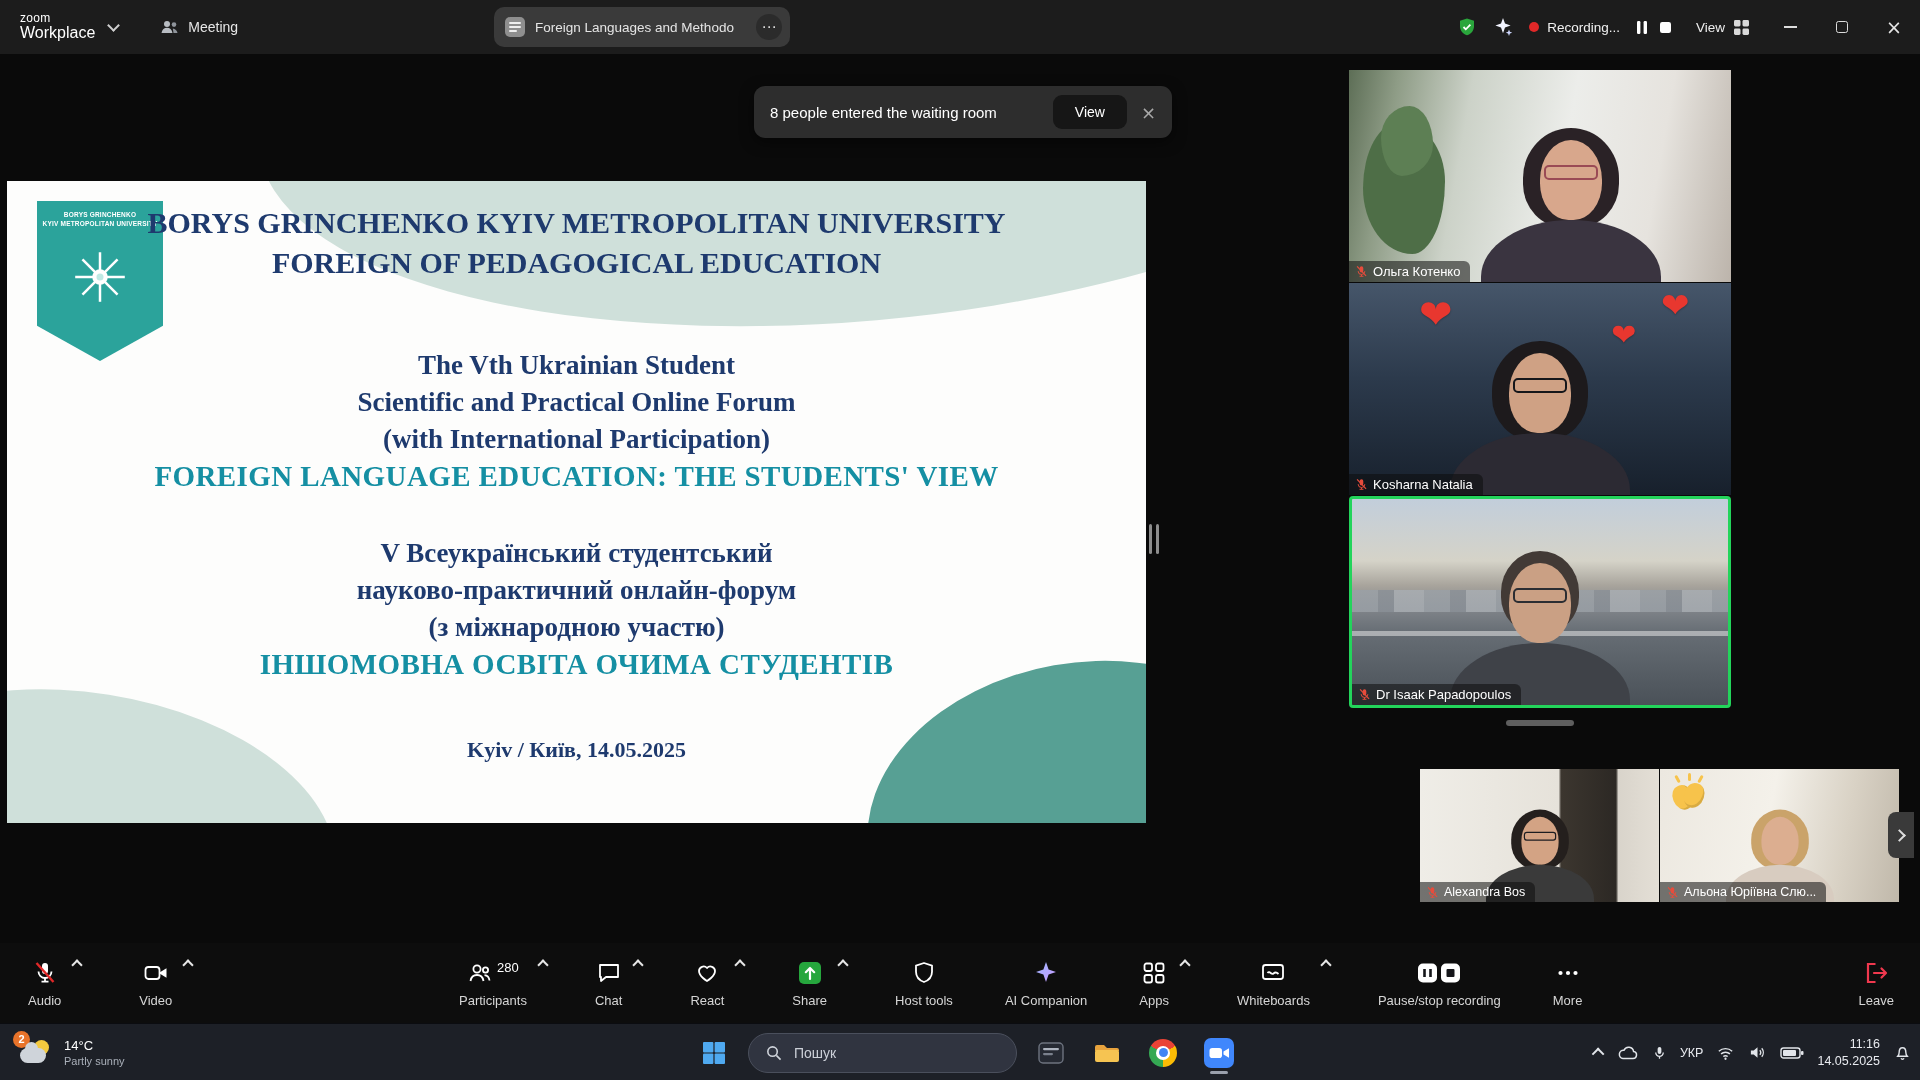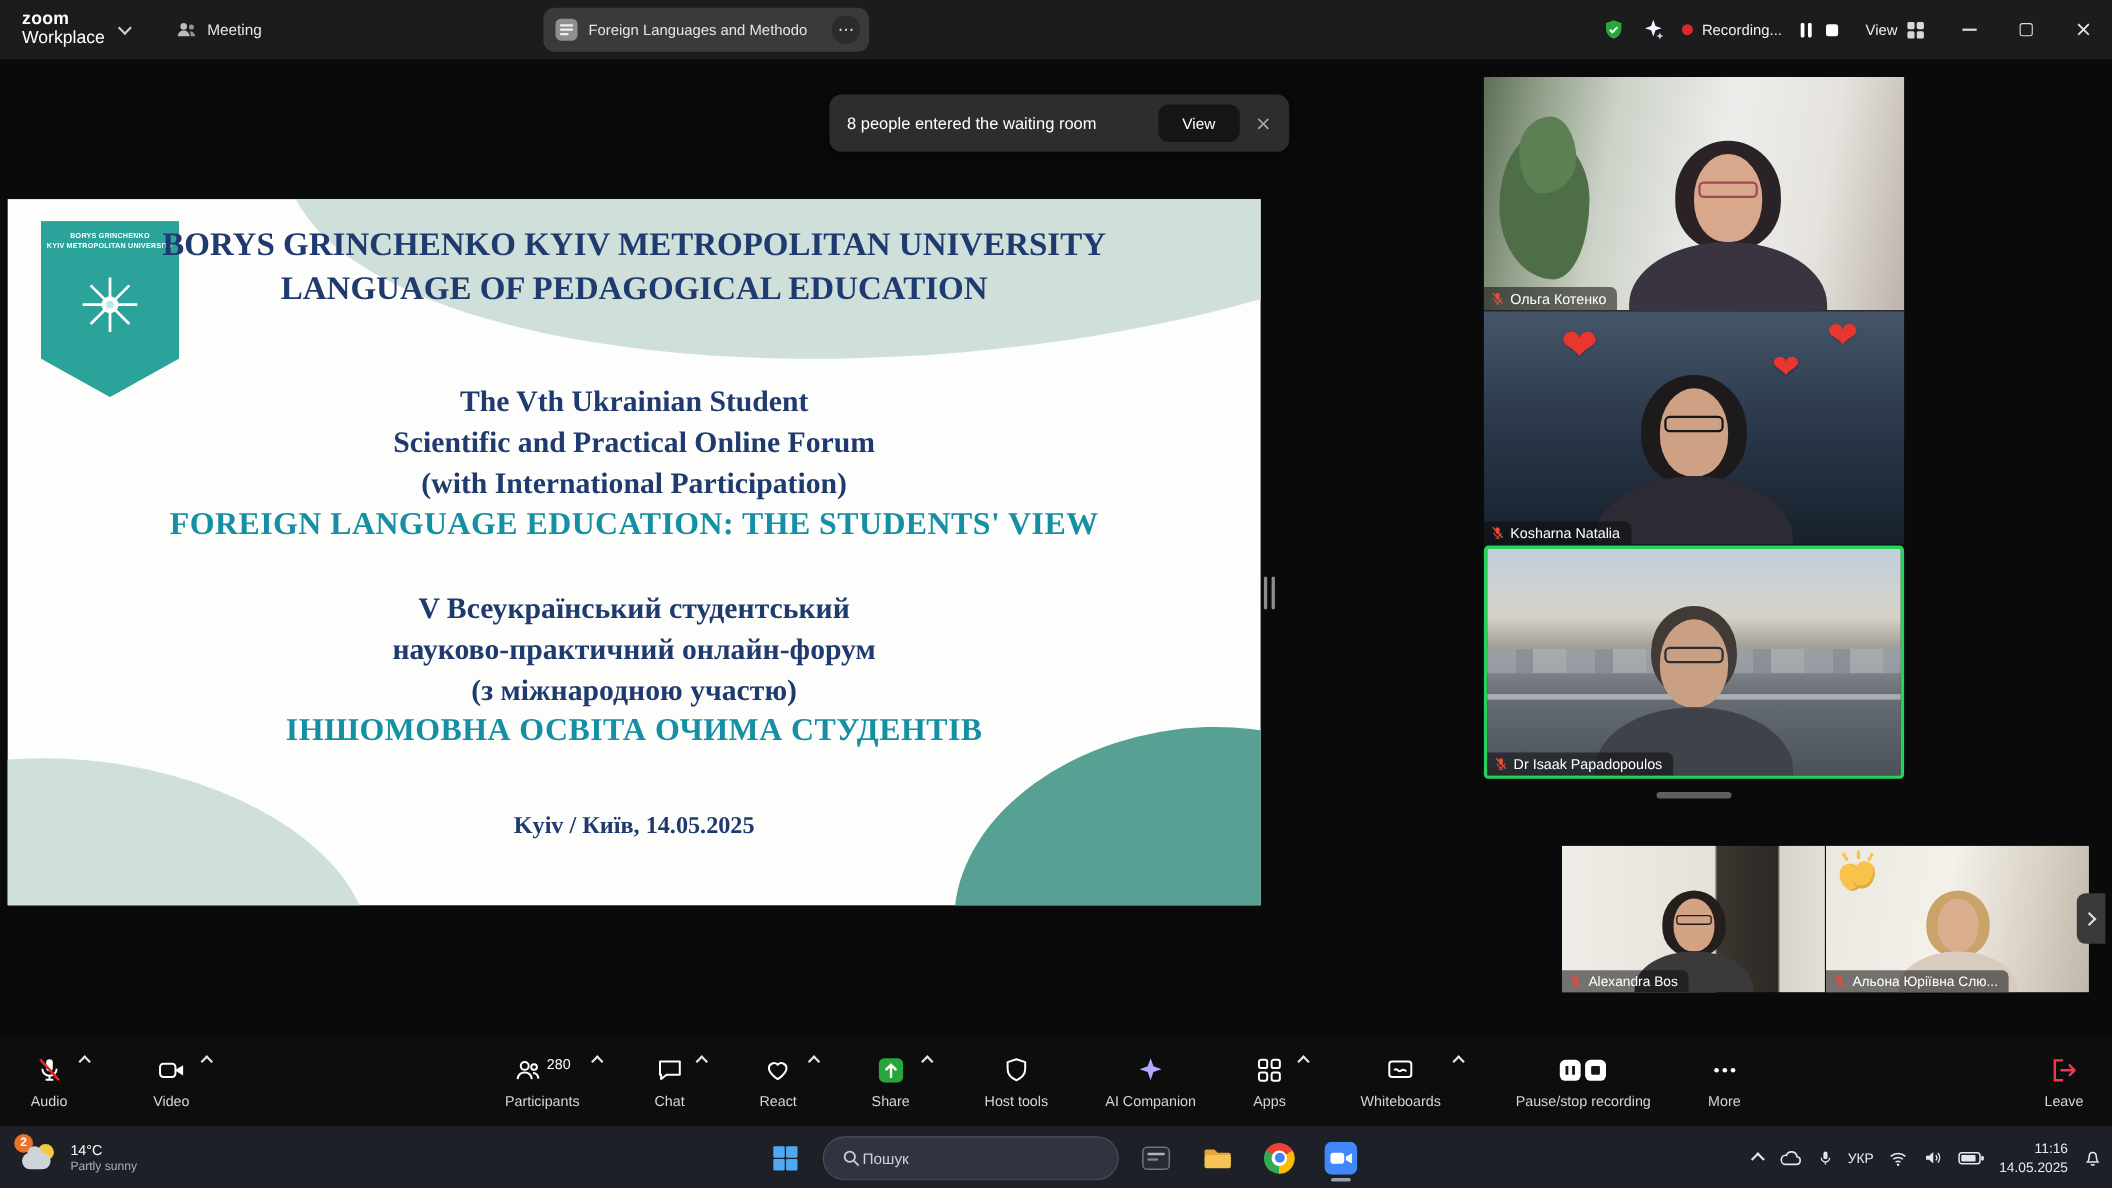--- a/index.html
+++ b/index.html
@@ -4,21 +4,21 @@
 <style>
   * { margin:0; padding:0; box-sizing:border-box; }
   html,body { width:1920px; height:1080px; overflow:hidden; background:#0a0a0a;
               font-family:"Liberation Sans", sans-serif; }
   .screen { position:relative; width:1920px; height:1080px; background:#0a0a0a; }
 
   
   .titlebar { position:absolute; left:0; top:0; width:1920px; height:54px;
               background:#1c1c1c; display:flex; align-items:center; z-index:30; }
   .zoom-logo { display:flex; flex-direction:column; margin-left:20px; line-height:1.05; color:#fff; }
-  .zoom-logo .z1 { font-size:16px; font-weight:700; letter-spacing:.3px; }
+  .zoom-logo .z1 { font-size:12px; font-weight:400; letter-spacing:.3px; }
   .zoom-logo .z2 { font-size:16px; font-weight:400; }
   .chev-down { width:9px; height:9px; border-right:2px solid #cfcfcf; border-bottom:2px solid #cfcfcf;
                transform:rotate(45deg); margin:0 0 4px 14px; cursor:pointer; }
   .meeting-tab { display:flex; align-items:center; gap:9px; margin-left:42px; color:#e6e6e6;
                  font-size:14px; cursor:pointer; }
   .doc-tab { position:absolute; left:494px; top:7px; width:296px; height:40px; background:#3a3a3a;
              border-radius:10px; display:flex; align-items:center; padding:0 8px 0 10px; gap:9px;
              cursor:pointer; }
   .doc-label { color:#e5e5e5; font-size:13.5px; white-space:nowrap; overflow:hidden;
                text-overflow:ellipsis; flex:1; }
@@ -159,21 +159,21 @@
                    border-radius:50%; background:#cfd4da; }
   .wbadge { position:absolute; left:-7px; top:-7px; width:17px; height:17px; border-radius:50%;
             background:#e8732a; color:#fff; font-size:11px; display:flex; align-items:center;
             justify-content:center; font-weight:700; }
   .wtemp { color:#fff; font-size:13px; line-height:1.3; }
   .wcond { color:#aab0ba; font-size:11px; }
   .tk-center { position:absolute; left:692px; top:0; height:57px; display:flex; align-items:center; gap:12px; }
   .tk-btn { width:44px; height:44px; display:flex; align-items:center; justify-content:center;
             border-radius:6px; cursor:pointer; position:relative; }
   .search-pill { width:269px; height:40px; border-radius:20px; background:#303440; border:1px solid #4a4f5c;
-            display:flex; align-items:center; gap:2px; padding:0 16px; cursor:pointer; }
+            display:flex; align-items:center; gap:12px; padding:0 16px; cursor:pointer; }
   .search-pill span { color:#ccd0d8; font-size:14px; }
   .chrome-ico { width:28px; height:28px; border-radius:50%; position:relative;
             background:conic-gradient(from -60deg,#ea4335 0 120deg,#fbbc05 120deg 240deg,#34a853 240deg 360deg); }
   .chrome-ico:before { content:""; position:absolute; left:7px; top:7px; width:14px; height:14px;
             border-radius:50%; background:#fff; }
   .chrome-ico:after { content:""; position:absolute; left:9.5px; top:9.5px; width:9px; height:9px;
             border-radius:50%; background:#4285f4; }
   .t-ind { position:absolute; bottom:1px; left:50%; transform:translateX(-50%); width:18px; height:3px;
             border-radius:2px; background:#9aa0ac; }
   .tray { position:absolute; right:8px; top:0; height:57px; display:flex; align-items:center; gap:13px; }
@@ -283,21 +283,21 @@
           <line x1="13" y1="13" x2="47" y2="47"></line>
             <line x1="47" y1="13" x2="13" y2="47"></line>
         </g>
         <circle cx="30" cy="30" r="7.5" fill="#fff"></circle>
         <circle cx="30" cy="30" r="3.4" fill="#bfe9e4"></circle>
       </svg>
     </div>
 
     <div class="s-head">
       <div>BORYS GRINCHENKO KYIV METROPOLITAN UNIVERSITY</div>
-      <div>LANGUAGE OF PEDAGOGICAL EDUCATION</div>
+      <div>FOREIGN OF PEDAGOGICAL EDUCATION</div>
     </div>
     <div class="s-en">
       <div>The Vth Ukrainian Student</div>
       <div>Scientific and Practical Online Forum</div>
       <div>(with International Participation)</div>
       <div class="teal">FOREIGN LANGUAGE EDUCATION: THE STUDENTS' VIEW</div>
     </div>
     <div class="s-uk">
       <div>V Всеукраїнський студентський</div>
       <div>науково-практичний онлайн-форум</div>

